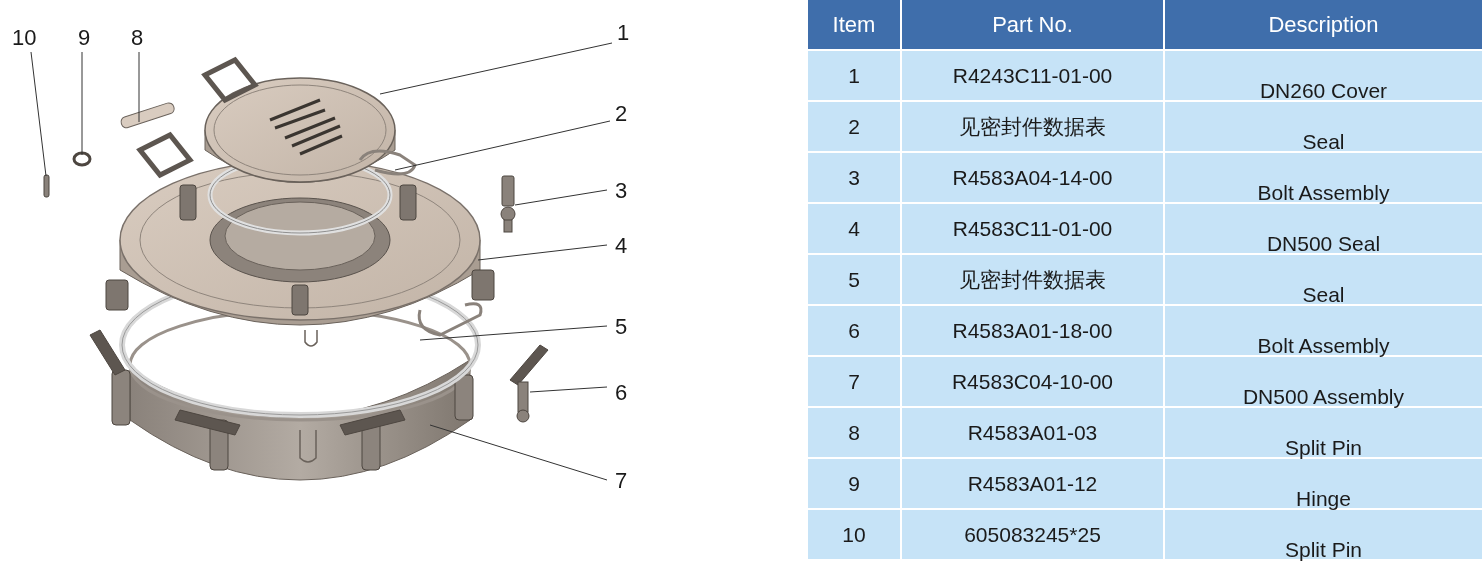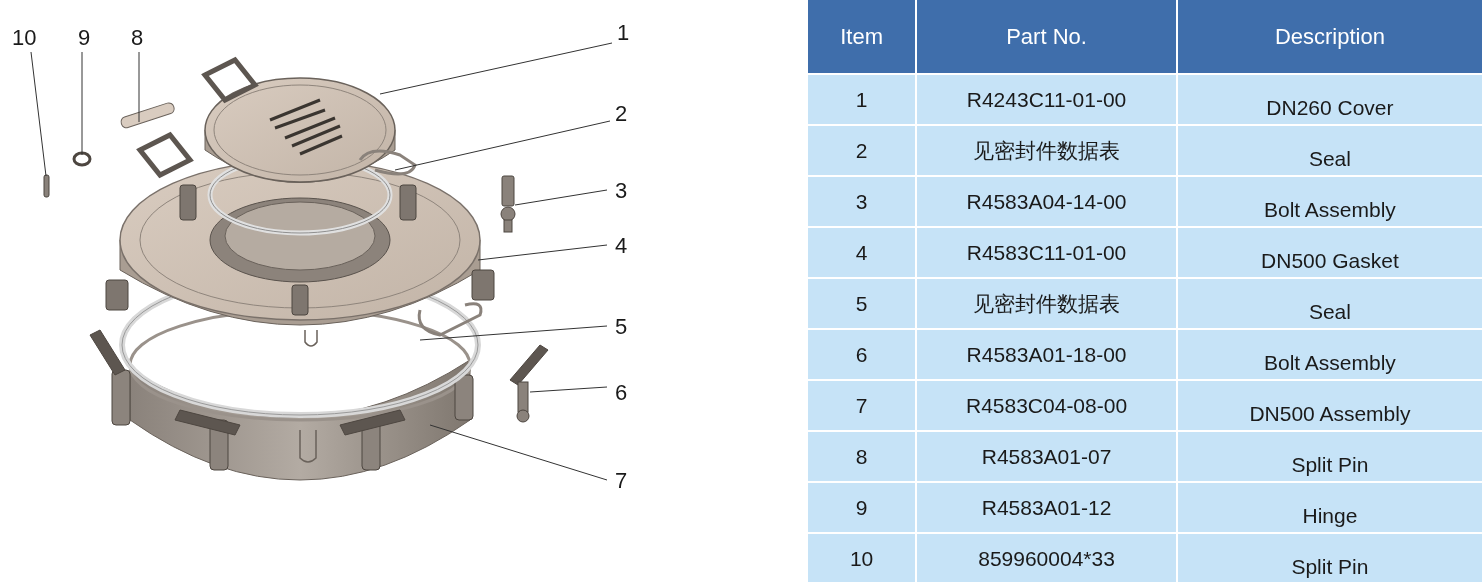--- a/index.html
+++ b/index.html
@@ -1,25 +1,25 @@
 <!DOCTYPE html>
 <html><head>
 <meta charset="utf-8">
 <style>
   html, body { margin:0; padding:0; background:#ffffff; }
   body { width:1484px; height:582px; position:relative; overflow:hidden; font-family:"Liberation Sans", sans-serif; }
   #diagram { position:absolute; left:0; top:0; width:800px; height:582px; }
   .callout { position:absolute; font-family:"Liberation Sans", sans-serif; font-size:22px; color:#1a1a1a; }
   #parts-table { position:absolute; left:808px; top:0; border-collapse:separate; border-spacing:2px; margin-left:-2px; margin-top:-2px; }
-  #parts-table th { background:#3f6eab; color:#ffffff; font-weight:normal; font-size:22px; height:49px; padding:12px; text-align:center; }
+  #parts-table th { background:#3f6eab; color:#ffffff; font-weight:normal; font-size:22px; height:49px; padding:0; text-align:center; }
   #parts-table td { background:#c6e3f7; color:#1a1a1a; font-size:21px; height:49px; padding:0; text-align:center; }
   .c-item { width:92px; }
   .c-part { width:261px; }
   .c-desc { width:317px; }
-  .desc-cell span { position:relative; top:8px; }
+  .desc-cell span { position:relative; top:15px; }
 </style>
 </head>
 <body>
 
 <div id="diagram">
   <svg width="800" height="582" viewBox="0 0 800 582">
     <defs>
       <linearGradient id="neck" x1="0" x2="1" y1="0" y2="0">
         <stop offset="0" stop-color="#8a827b"></stop>
         <stop offset="0.5" stop-color="#b3aba3"></stop>
@@ -151,46 +151,46 @@
       <td class="desc-cell"><span>Seal</span></td>
     </tr>
     <tr>
       <td>3</td>
       <td>R4583A04-14-00</td>
       <td class="desc-cell"><span>Bolt Assembly</span></td>
     </tr>
     <tr>
       <td>4</td>
       <td>R4583C11-01-00</td>
-      <td class="desc-cell"><span>DN500 Gasket</span></td>
+      <td class="desc-cell"><span>DN500 Seal</span></td>
     </tr>
     <tr>
       <td>5</td>
       <td>见密封件数据表</td>
       <td class="desc-cell"><span>Seal</span></td>
     </tr>
     <tr>
       <td>6</td>
       <td>R4583A01-18-00</td>
       <td class="desc-cell"><span>Bolt Assembly</span></td>
     </tr>
     <tr>
       <td>7</td>
-      <td>R4583C04-08-00</td>
+      <td>R4583C04-10-00</td>
       <td class="desc-cell"><span>DN500 Assembly</span></td>
     </tr>
     <tr>
       <td>8</td>
-      <td>R4583A01-07</td>
+      <td>R4583A01-03</td>
       <td class="desc-cell"><span>Split Pin</span></td>
     </tr>
     <tr>
       <td>9</td>
       <td>R4583A01-12</td>
       <td class="desc-cell"><span>Hinge</span></td>
     </tr>
     <tr>
       <td>10</td>
-      <td>859960004*33</td>
+      <td>605083245*25</td>
       <td class="desc-cell"><span>Split Pin</span></td>
     </tr>
   </tbody>
 </table>
 
 </body></html>

